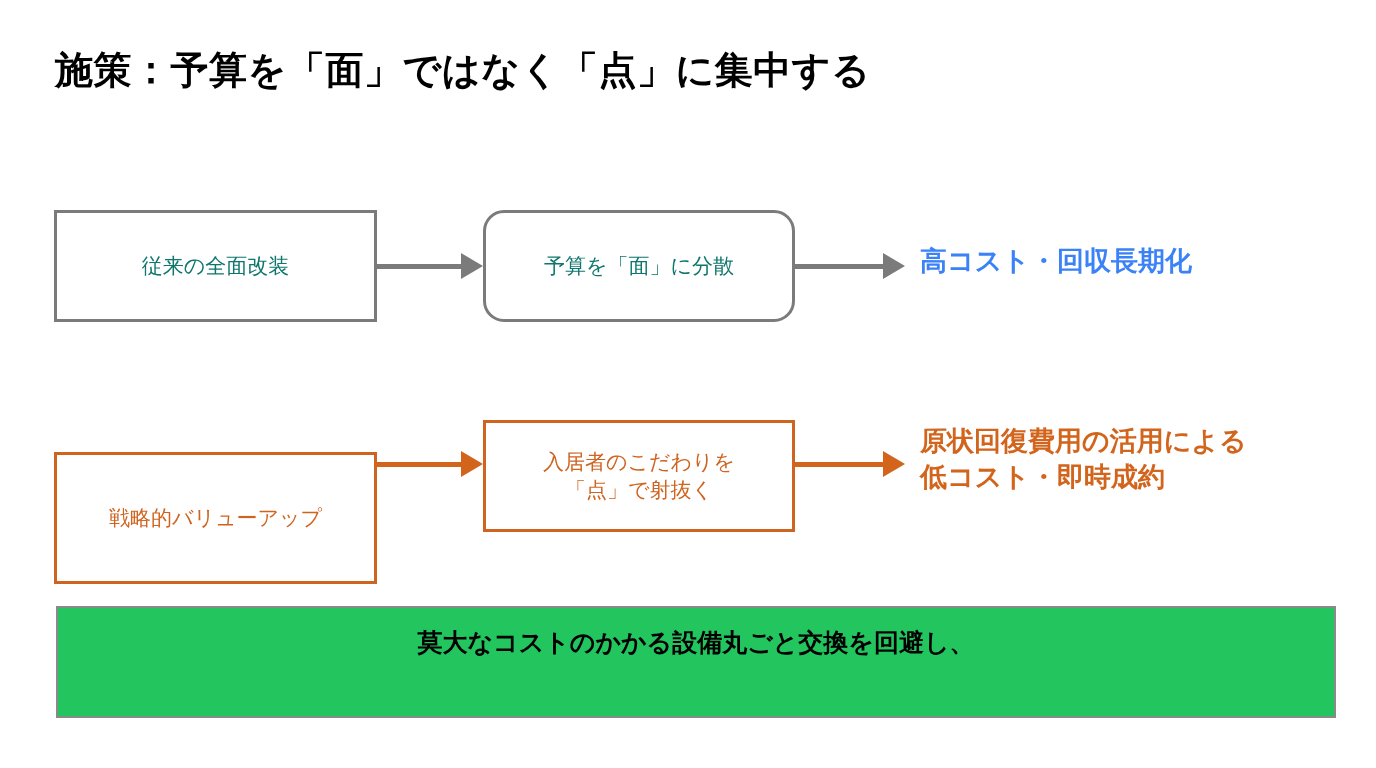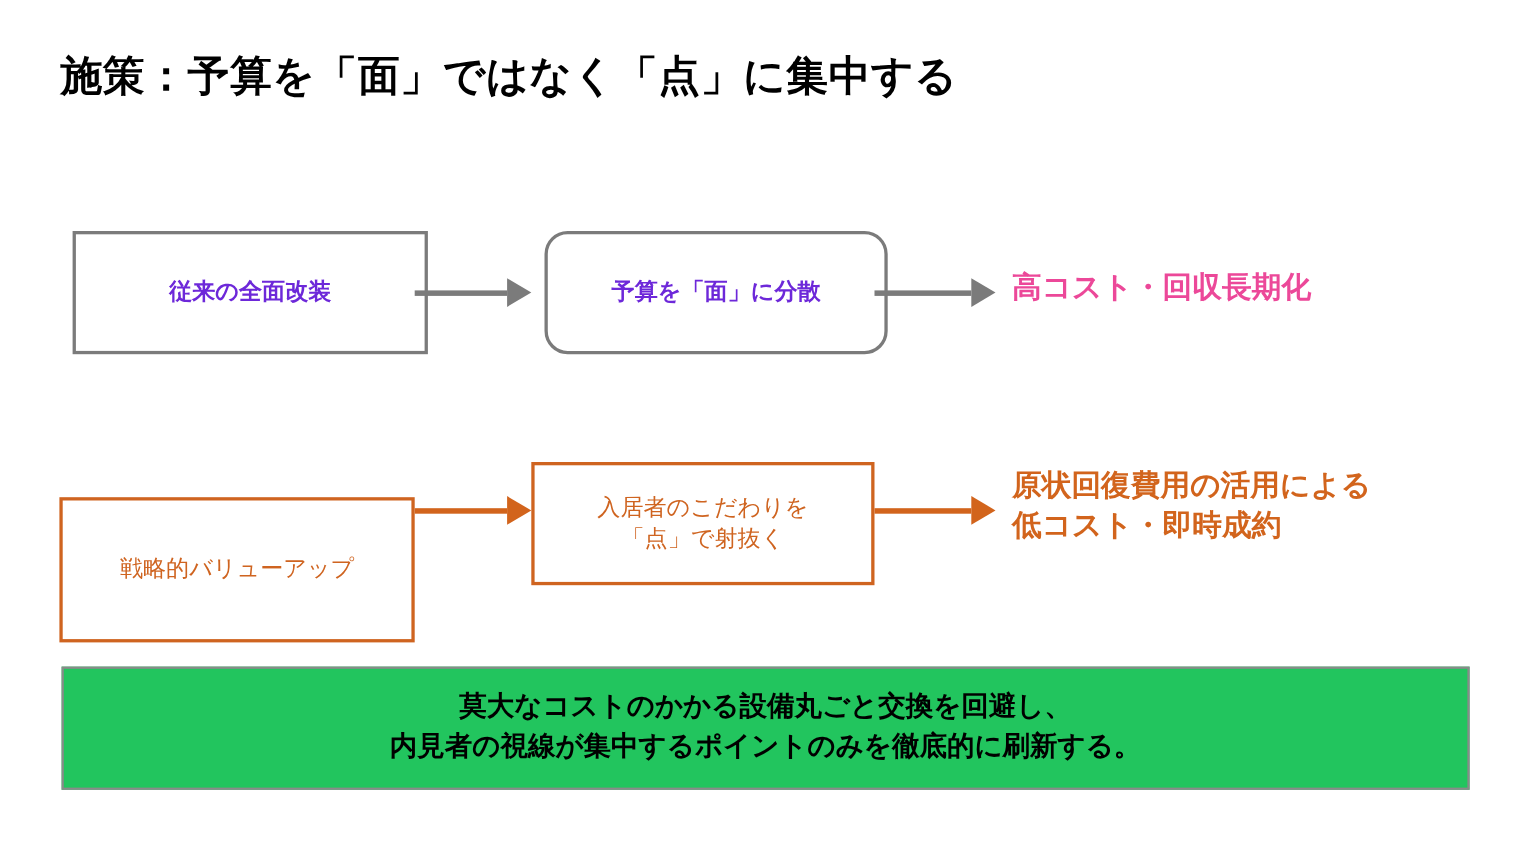--- a/index.html
+++ b/index.html
@@ -53,24 +53,23 @@
     align-items: center;
     justify-content: center;
     text-align: center;
     background: #ffffff;
     line-height: 1.35;
   }
 
   
   .row-gray .flow-box {
     border: 3px solid #7b7b7b;
-    color: #6d28d9;
+    color: #0f766e;
     font-size: 21px;
-    font-weight: 700;
-    margin-left: 12px;
+    font-weight: 400;
   }
   .row-gray .box-1 { left: 54px;  top: 3px; width: 323px; height: 112px; }
   .row-gray .box-2 { left: 483px; top: 3px; width: 312px; height: 112px; border-radius: 21px; }
 
   
   .row-orange .flow-box {
     border: 3px solid #cf6420;
     color: #cf6420;
     font-size: 21px;
     font-weight: 400;
@@ -110,21 +109,21 @@
   .outcome {
     position: absolute;
     font-weight: 700;
     line-height: 1.35;
     white-space: nowrap;
   }
   .outcome.gray {
     left: 920px;
     top: 243px;
     font-size: 27px;
-    color: #ec4899;
+    color: #3b82f6;
   }
   .outcome.orange {
     left: 920px;
     top: 423px;
     font-size: 27px;
     color: #d2641c;
   }
   .outcome .line { display: block; }
 
   
@@ -211,16 +210,15 @@
 
   </div>
 
   <div class="outcome orange">
     <span class="line">原状回復費用の活用による</span>
     <span class="line">低コスト・即時成約</span>
   </div>
 
   <div class="summary-box">
     <span class="summary-line">莫大なコストのかかる設備丸ごと交換を回避し、</span>
-    <span class="summary-line">内見者の視線が集中するポイントのみを徹底的に刷新する。</span>
   </div>
 
 </div>
 
 </body></html>

